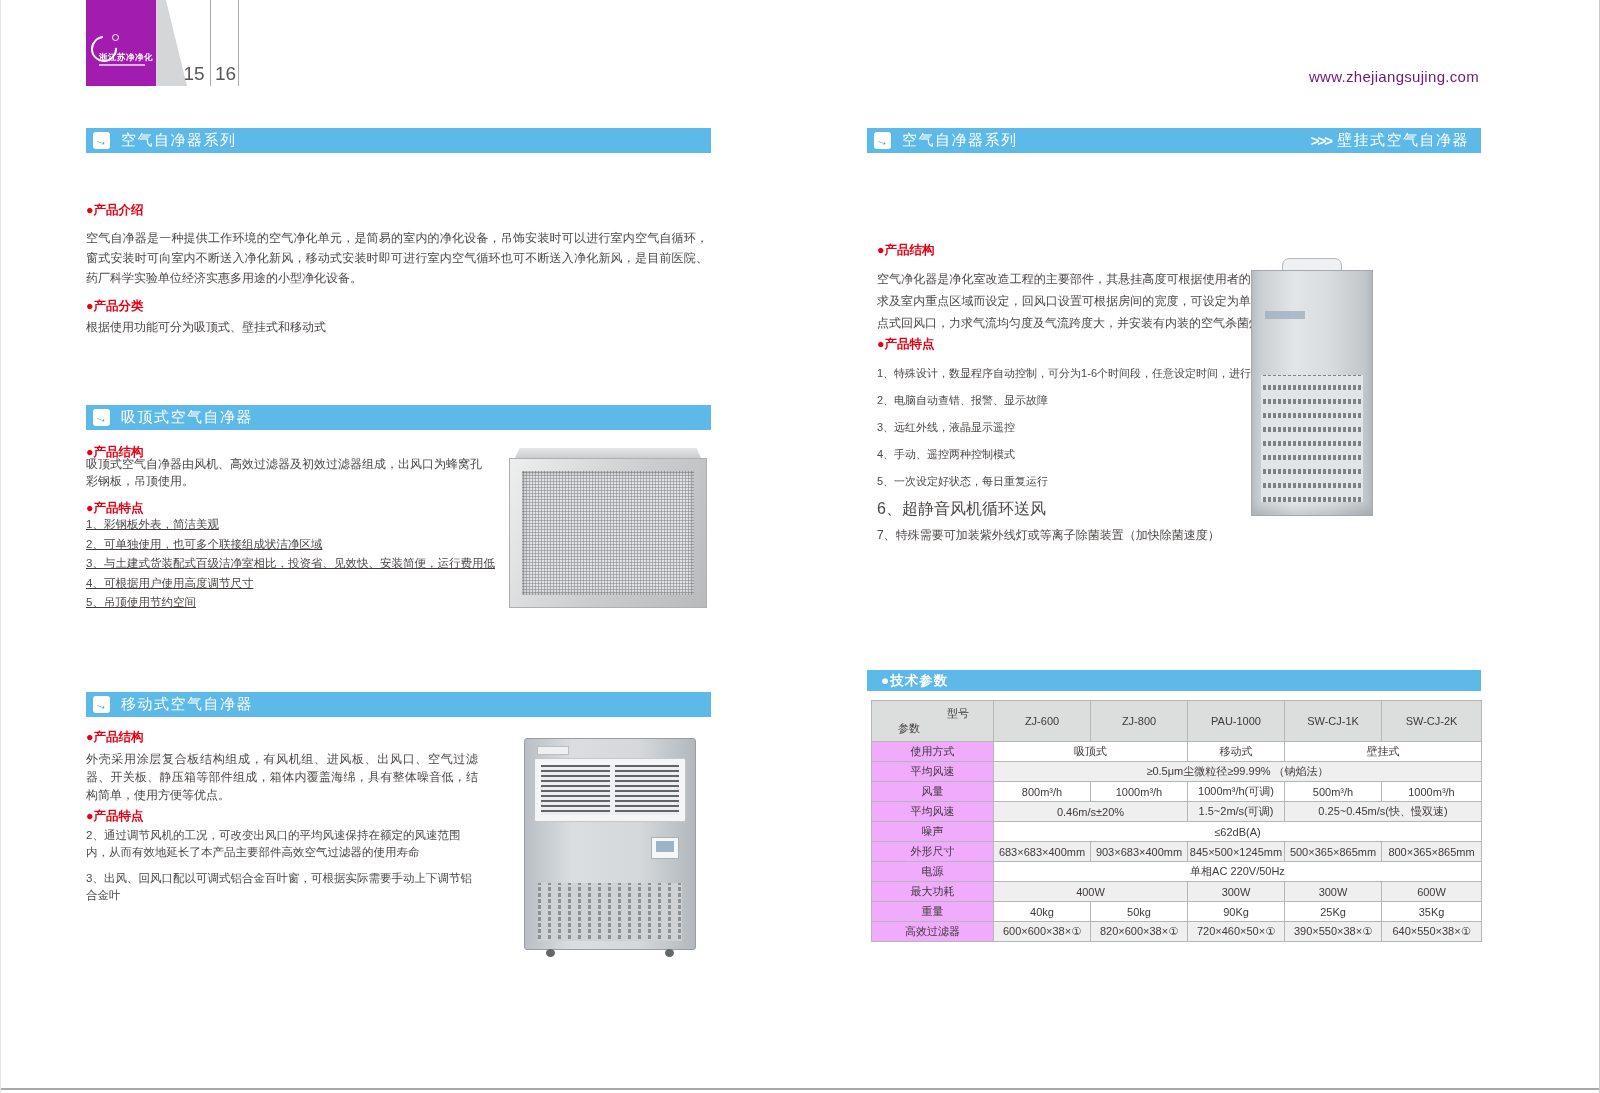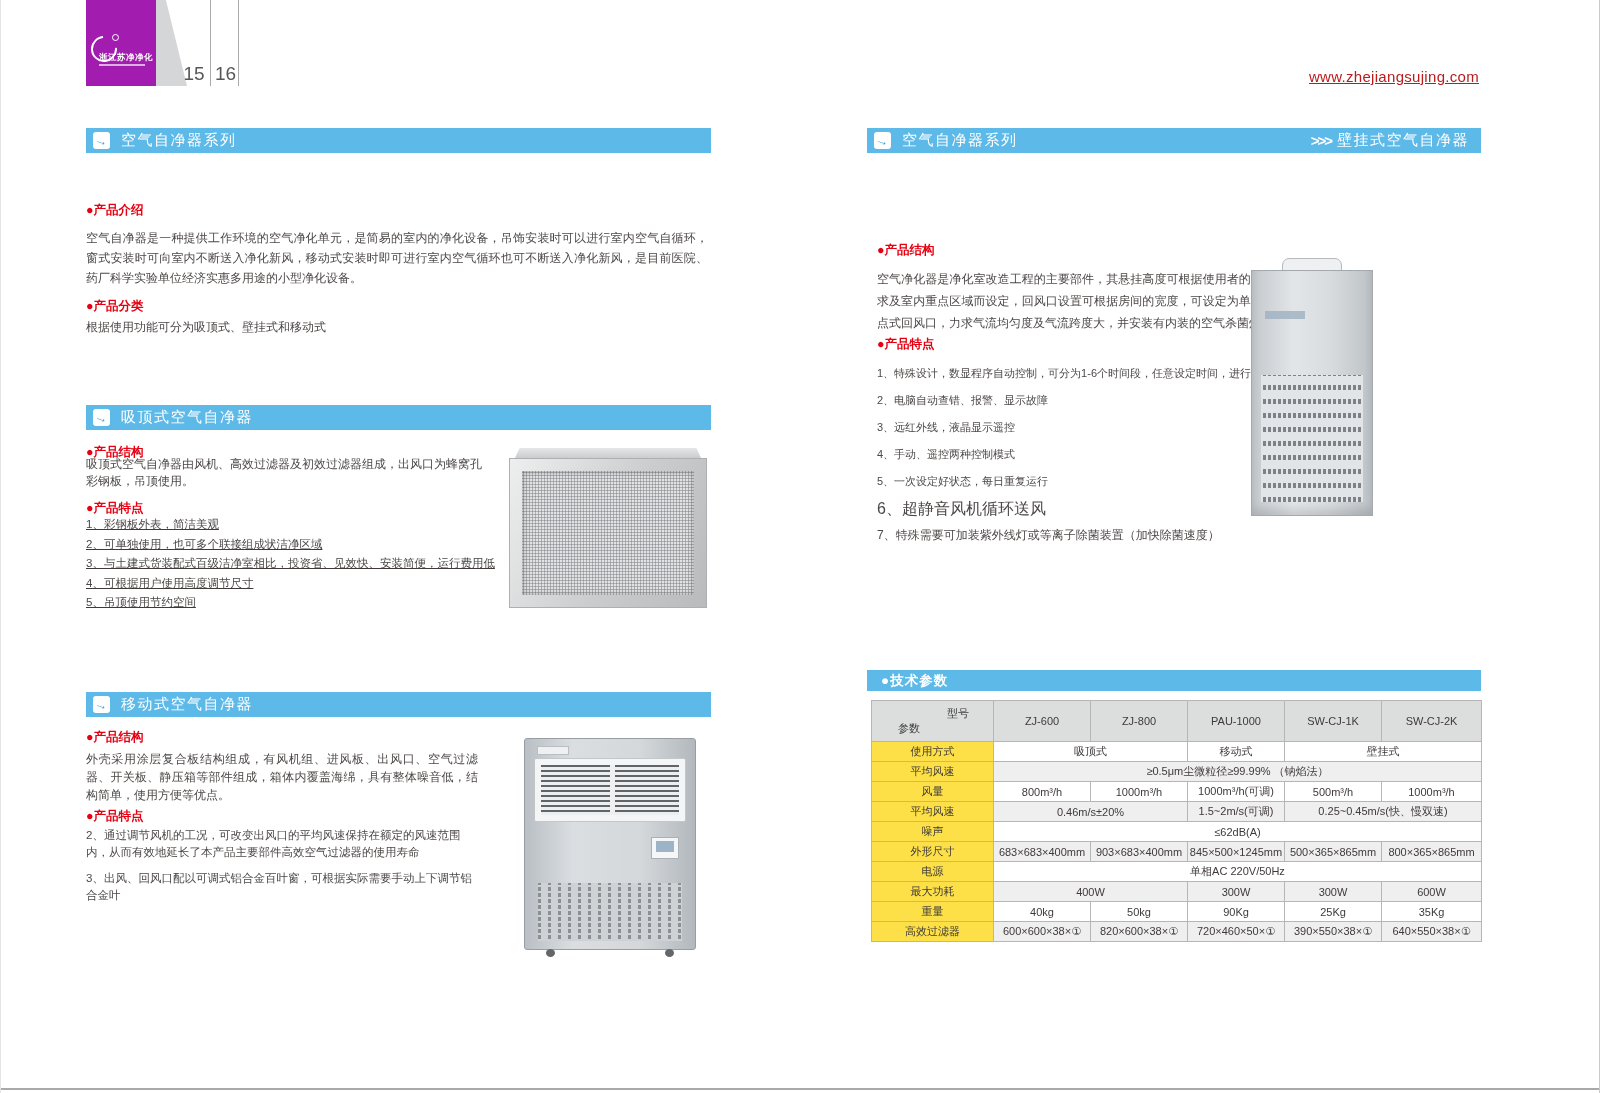--- a/index.html
+++ b/index.html
@@ -14,42 +14,42 @@
   .logo-tri{left:155px;top:0;width:31px;height:86px;background:#d5d6d7;
     clip-path:polygon(0 0,32% 0,100% 100%,0 100%);}
   .logo-mark{left:5px;top:36px;width:22px;height:22px;border:2px solid #fff;border-radius:50%;
     border-top-color:transparent;transform:rotate(40deg);position:absolute;}
   .logo-dot{left:26px;top:34px;width:5px;height:5px;border:1.5px solid #fff;border-radius:50%;position:absolute;}
   .logo-text{left:13px;top:52px;position:absolute;color:#fff;font-size:8.5px;font-weight:bold;
     letter-spacing:.5px;white-space:nowrap;}
   .logo-sub{left:13px;top:64px;position:absolute;width:46px;height:2px;background:rgba(255,255,255,.65);}
   .pg-line{top:0;width:1px;height:86px;background:#a9aaab;}
   .pg-num{top:63px;font-size:19px;color:#595757;}
-  .website{top:68px;right:120px;font-size:15px;color:#b91c1c;letter-spacing:.3px;text-decoration:underline;}
+  .website{top:68px;right:120px;font-size:15px;color:#701a75;letter-spacing:.3px;}
   .bottom-rule{left:0;right:0;bottom:3px;height:2px;background:#a8a9aa;}
   
   .banner{height:25px;background:#5cb9e8;color:#fff;display:flex;align-items:center;box-sizing:border-box;}
   .aicon{width:17px;height:17px;background:#fff;border-radius:3px;color:#3d9fd8;display:flex;
     align-items:center;justify-content:center;font-weight:bold;font-size:13px;margin:0 11px 0 7px;flex:0 0 auto;}
   .aicon span{transform:rotate(18deg);display:block;}
   .btitle{font-size:15px;letter-spacing:1.5px;}
   .banner-right{margin-left:auto;display:flex;align-items:center;padding-right:12px;}
   .chev{font-weight:bold;font-size:15px;letter-spacing:-2px;margin-right:6px;}
   
   .red-label{color:#e60012;font-size:12.5px;font-weight:bold;}
   .para{font-size:12px;line-height:20px;color:#4c4847;text-align:justify;}
   .feat{font-size:11.5px;color:#4c4847;white-space:nowrap;}
   
   .tech-banner{left:866px;top:670px;width:614px;height:21px;background:#5cb9e8;color:#fff;
     display:flex;align-items:center;padding-left:14px;box-sizing:border-box;font-size:13.5px;
     font-weight:bold;letter-spacing:1px;}
   table.tech{border-collapse:collapse;table-layout:fixed;width:610px;font-size:11px;color:#3f3a39;}
   table.tech td{border:1px solid #b5b6b6;text-align:center;height:19px;padding:0 1px;background:#fff;
     overflow:hidden;white-space:nowrap;}
-  table.tech td.lab{background:#fde047;}
+  table.tech td.lab{background:#f0abfc;}
   table.tech tr.alt td:not(.lab){background:#efefef;}
   table.tech tr.head td{background:#dcdddd;height:40px;}
   td.diag{position:relative;background-image:linear-gradient(to bottom right,
     transparent 49.4%,#a9aaab 49.4%,#a9aaab 50.6%,transparent 50.6%);}
   td.diag .c-top{position:absolute;top:5px;right:24px;font-size:11px;}
   td.diag .c-bot{position:absolute;bottom:5px;left:26px;font-size:11px;}
   
   .photo{position:absolute;}
   .cf-lip{position:absolute;left:5px;right:5px;top:0;height:12px;
     background:linear-gradient(180deg,#e5e6e7,#c6c7c9);clip-path:polygon(3% 0,97% 0,100% 100%,0 100%);}

